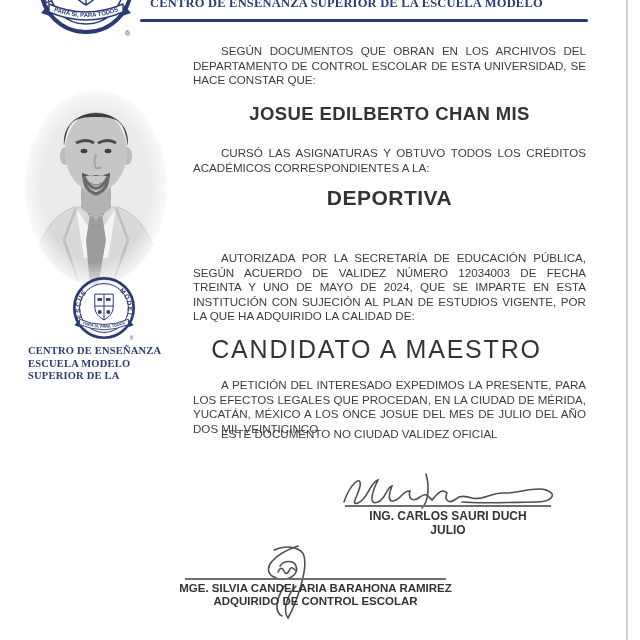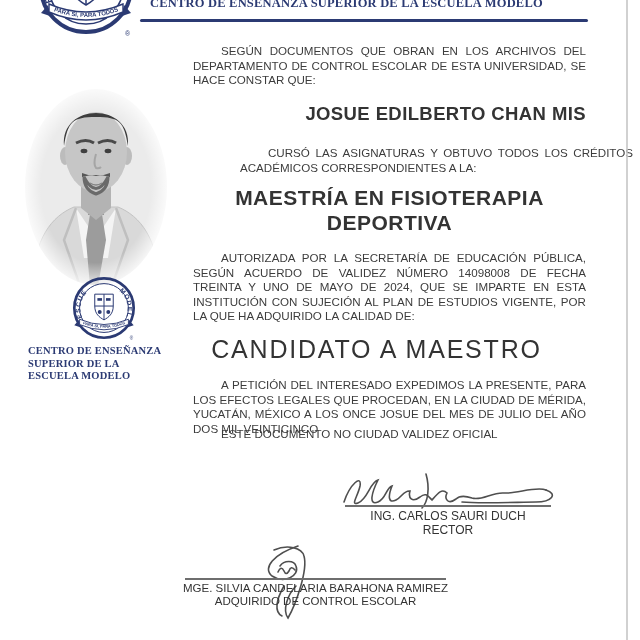--- a/index.html
+++ b/index.html
@@ -25,39 +25,39 @@
     position:absolute; left:28px; top:345px; width:152px; text-align:left;
     font-family:"Liberation Serif", serif; font-weight:700; font-size:10.5px;
     line-height:12.5px; color:var(--navy); letter-spacing:0.2px;
   }
   
   .para {
     position:absolute; left:193px; width:393px; margin:0;
     font-size:11.6px; line-height:14.6px; color:var(--body);
     text-align:justify; text-indent:28px;
   }
-  .p1 { top:44px; }  .p2 { top:146px;margin-left:47px; }  .p3 { top:251px; }  .p4 { top:378px; }
+  .p1 { top:44px; }  .p2 { top:146px; }  .p3 { top:251px; }  .p4 { top:378px; }
   .student-name {
-    position:absolute; left:193px; top:103px; width:393px; text-align:right;
+    position:absolute; left:193px; top:103px; width:393px; text-align:center;
     font-size:18.5px; font-weight:700; color:#333; letter-spacing:0.4px; white-space:nowrap;
   }
   .program {
     position:absolute; left:193px; top:185px; width:393px; text-align:center;
     font-size:21px; line-height:25px; font-weight:700; color:#333; letter-spacing:0.5px;
   }
   .degree {
     position:absolute; left:180px; top:335px; width:393px; text-align:center;
     font-size:25px; font-weight:400; color:#333; letter-spacing:1.8px; white-space:nowrap;
   }
   .disclaimer { position:absolute; left:221px; top:427px; font-size:11.6px; color:var(--body); }
   
   .sig-line { position:absolute; height:2px; background:#6e6e6e; }
   .sig1-line { left:345px; top:505px; width:206px; }
   .sig2-line { left:185px; top:578px; width:261px; }
-  .sig-name, .sig-title { position:absolute; text-align:center; font-weight:400; color:#333; white-space:nowrap; }
+  .sig-name, .sig-title { position:absolute; text-align:center; font-weight:700; color:#333; white-space:nowrap; }
   .sig1-name  { left:345px; top:509px; width:206px; font-size:12px; }
   .sig1-title { left:345px; top:523px; width:206px; font-size:12px; }
   .sig2-name  { left:175px; top:582px; width:281px; font-size:11.5px; }
   .sig2-title { left:175px; top:595px; width:281px; font-size:11.5px; }
   .sig-svg { position:absolute; }
   .sig1-svg { left:330px; top:466px; width:235px; height:44px; }
   .sig2-svg { left:240px; top:542px; width:100px; height:80px; }
   .scan-edge { position:absolute; top:0; left:626px; width:2px; height:640px; background:#c6c6c6; opacity:.8; }
 </style>
 </head>
@@ -164,46 +164,45 @@
     <path d="M 13,64 Q 50,80 87,64 L 87,72 Q 50,88 13,72 Z" fill="#ffffff" stroke="#2b3a73" stroke-width="1.4"></path>
     <path id="arcm1" d="M 15,70 Q 50,84 85,70" fill="none"></path>
     <text font-size="6" font-weight="bold" fill="#2b3a73">
       <textPath href="#arcm1" startOffset="4%">PARA SI, PARA TODOS</textPath>
     </text>
     <text x="89" y="96" font-size="7" fill="#2b3a73">®</text>
   </svg>
 
   <div class="sidebar-inst">
     <div>CENTRO DE ENSEÑANZA</div>
+    <div>ESCUELA MODELO</div>
     <div>SUPERIOR DE LA</div>
-    <div>ESCUELA MODELO</div>
   </div>
 
   <p class="para p1">SEGÚN DOCUMENTOS QUE OBRAN EN LOS ARCHIVOS DEL DEPARTAMENTO DE CONTROL ESCOLAR DE ESTA UNIVERSIDAD, SE HACE CONSTAR QUE:</p>
   <div class="student-name">JOSUE EDILBERTO CHAN MIS</div>
   <p class="para p2">CURSÓ LAS ASIGNATURAS Y OBTUVO TODOS LOS CRÉDITOS ACADÉMICOS CORRESPONDIENTES A LA:</p>
   <div class="program">
-    <div>MAESTRÍA EN FISIOTERAPIA</div>
     <div>DEPORTIVA</div>
   </div>
-  <p class="para p3">AUTORIZADA POR LA SECRETARÍA DE EDUCACIÓN PÚBLICA, SEGÚN ACUERDO DE VALIDEZ NÚMERO 14098008 DE FECHA TREINTA Y UNO DE MAYO DE 2024, QUE SE IMPARTE EN ESTA INSTITUCIÓN CON SUJECIÓN AL PLAN DE ESTUDIOS VIGENTE, POR LA QUE HA ADQUIRIDO LA CALIDAD DE:</p>
+  <p class="para p3">AUTORIZADA POR LA SECRETARÍA DE EDUCACIÓN PÚBLICA, SEGÚN ACUERDO DE VALIDEZ NÚMERO 12034003 DE FECHA TREINTA Y UNO DE MAYO DE 2024, QUE SE IMPARTE EN ESTA INSTITUCIÓN CON SUJECIÓN AL PLAN DE ESTUDIOS VIGENTE, POR LA QUE HA ADQUIRIDO LA CALIDAD DE:</p>
   <div class="degree">CANDIDATO A MAESTRO</div>
   <p class="para p4">A PETICIÓN DEL INTERESADO EXPEDIMOS LA PRESENTE, PARA LOS EFECTOS LEGALES QUE PROCEDAN, EN LA CIUDAD DE MÉRIDA, YUCATÁN, MÉXICO A LOS ONCE JOSUE DEL MES DE JULIO DEL AÑO DOS MIL VEINTICINCO</p>
   <div class="disclaimer">ESTE DOCUMENTO NO CIUDAD VALIDEZ OFICIAL</div>
 
   <svg class="sig-svg sig1-svg" viewBox="0 0 235 44">
     <g fill="none" stroke="#4f4f4f" stroke-width="1.6" stroke-linecap="round">
       <path d="M 14,36 C 20,18 32,8 30,20 C 28,30 20,40 28,37 C 38,33 40,16 48,14 C 42,26 38,40 48,36 C 56,33 56,22 62,20 C 58,30 58,38 66,34 C 72,31 74,24 80,25 C 78,32 82,37 90,31 C 96,26 98,30 102,34 C 108,27 112,22 117,27 C 114,33 118,39 126,33 C 130,29 136,30 142,32 C 152,35 162,26 174,27 C 186,28 206,20 216,24"></path>
       <path d="M 216,24 C 228,28 222,36 206,36 C 190,36 150,38 132,36"></path>
       <path d="M 96,8 C 100,22 98,36 92,42"></path>
     </g>
   </svg>
   <div class="sig-line sig1-line"></div>
   <div class="sig-name sig1-name">ING. CARLOS SAURI DUCH</div>
-  <div class="sig-title sig1-title">RECTOR</div>
+  <div class="sig-title sig1-title">JULIO</div>
 
   <svg class="sig-svg sig2-svg" viewBox="0 0 100 80">
     <g fill="none" stroke="#4f4f4f" stroke-width="1.6" stroke-linecap="round">
       <path d="M 58,4 C 34,12 22,26 32,34 C 44,42 60,34 56,24 C 54,18 44,18 40,24"></path>
       <path d="M 34,8 C 48,2 62,6 64,14 C 68,28 56,62 48,76 C 42,68 48,52 56,44"></path>
       <path d="M 38,30 q 3,-7 6,-1 q 2,5 5,0 q 2,-6 6,-1"></path>
       <path d="M 44,44 C 36,58 34,70 42,74"></path>
     </g>
   </svg>
   <div class="sig-line sig2-line"></div>

